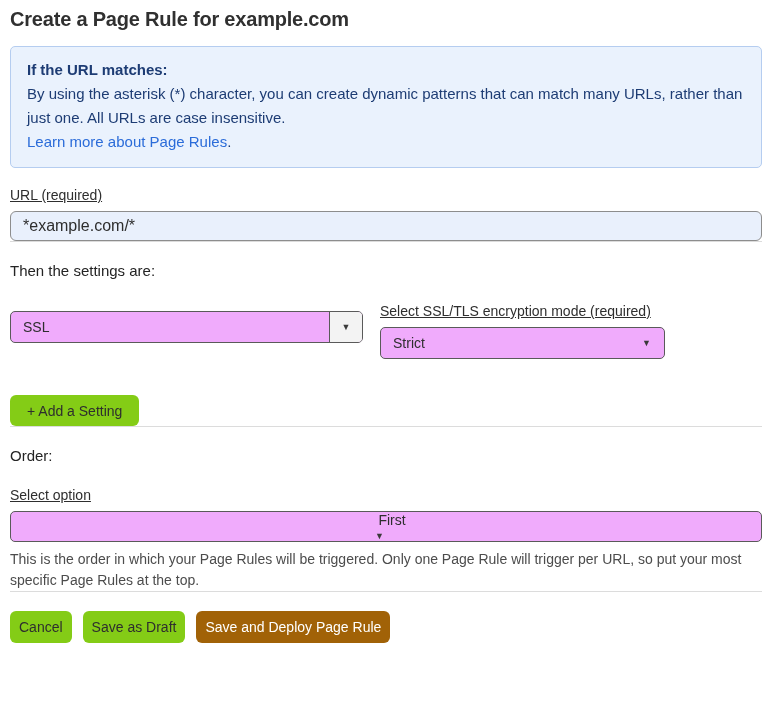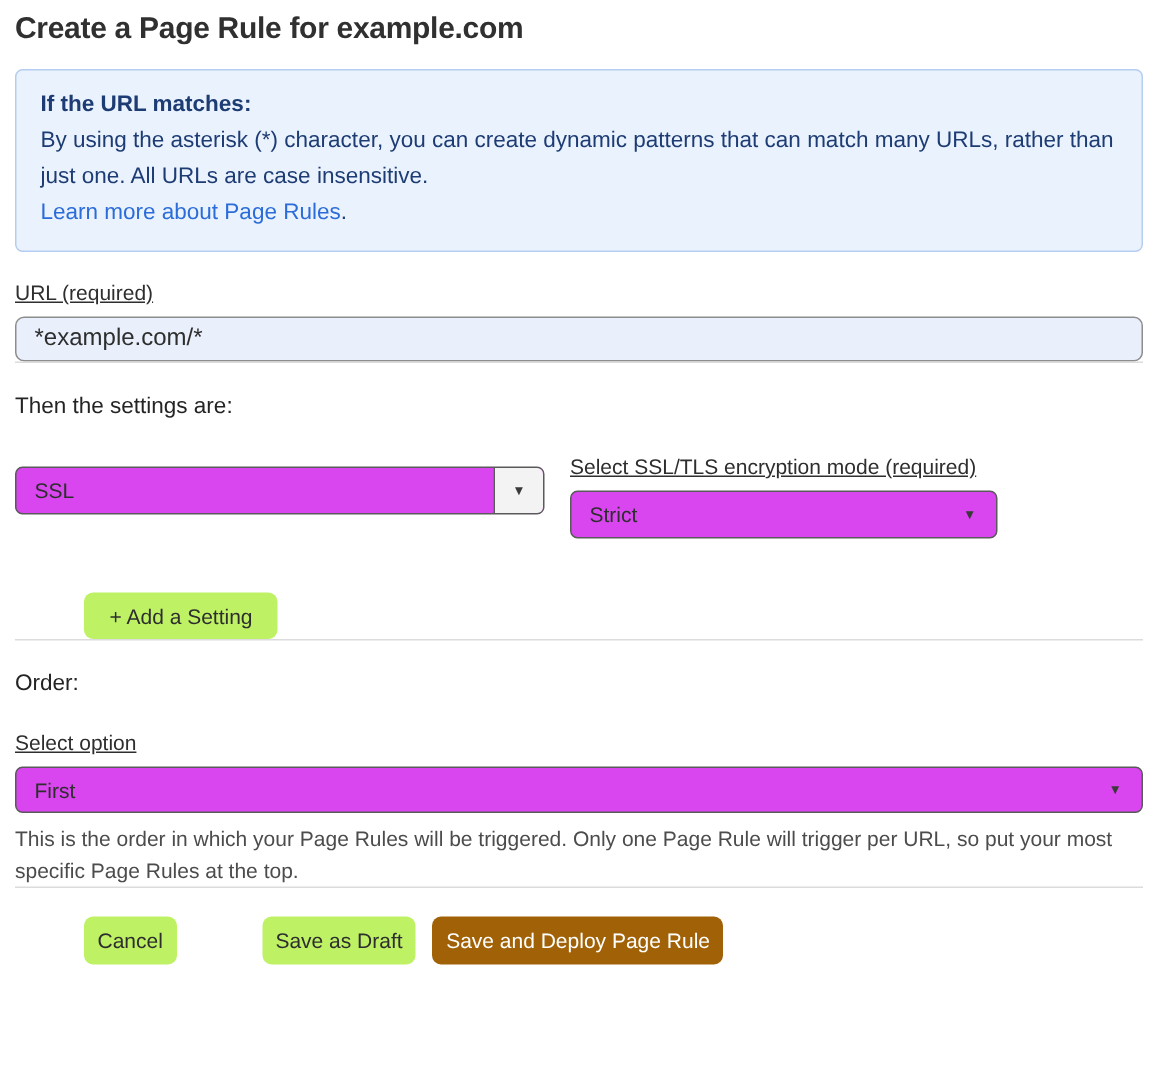--- a/index.html
+++ b/index.html
@@ -58,51 +58,51 @@
     margin: 20px 0 0 0;
   }
 
   .selects-row { display: flex; margin-top: 24px; }
   .col-setting { width: 353px; margin-right: 17px; }
   .col-mode { width: 285px; }
 
   .select {
     display: flex; align-items: center;
     height: 32px; margin-top: 8px;
-    background: #d946ef;
+    background: #f0abfc;
     border: 1px solid #5a5a5a;
     border-radius: 5px;
     font-size: 14px; color: #2e2e2e;
     cursor: pointer;
   }
   .select-value { flex: 1; padding-left: 12px; }
   .select-arrow-box {
     width: 33px; align-self: stretch;
     border-left: 1px solid #5a5a5a;
     background: #f3f3f3;
     display: flex; align-items: center; justify-content: center;
     border-radius: 0 4px 4px 0;
   }
   .arrow { font-size: 9px; color: #3a3a3a; line-height: 1; }
   .arrow.plain { padding-right: 13px; }
-  .select.full { width: 100%; height: 31px; margin-top: 8px; }
+  .select.full { width: 100%; height: 31px; margin-top: 8px; flex-direction: column; }
 
   .order-label { margin-top: 23px; margin-bottom: 0; }
 
   .help-text {
     font-size: 14px; line-height: 21px; color: #4c4c4c;
     margin: 7px 0 0 0; max-width: 750px;
   }
 
   .btn {
     border: none; border-radius: 6px; height: 32px;
     font-family: inherit; font-size: 14px;
     padding: 0 9px; cursor: pointer; white-space: nowrap;
   }
-  .btn.gray { background: #bef264; color: #2e2e2e; margin-left: 46px; }
+  .btn.gray { background: #84cc16; color: #2e2e2e; }
   .btn.primary { background: #a16207; color: #ffffff; }
   .add-btn { margin-top: 36px; height: 31px; padding: 0 17px; }
 
   .footer { display: flex; gap: 11px; margin-top: 19px; }
 </style>
 </head>
 <body>
 
 <div class="page">
 

